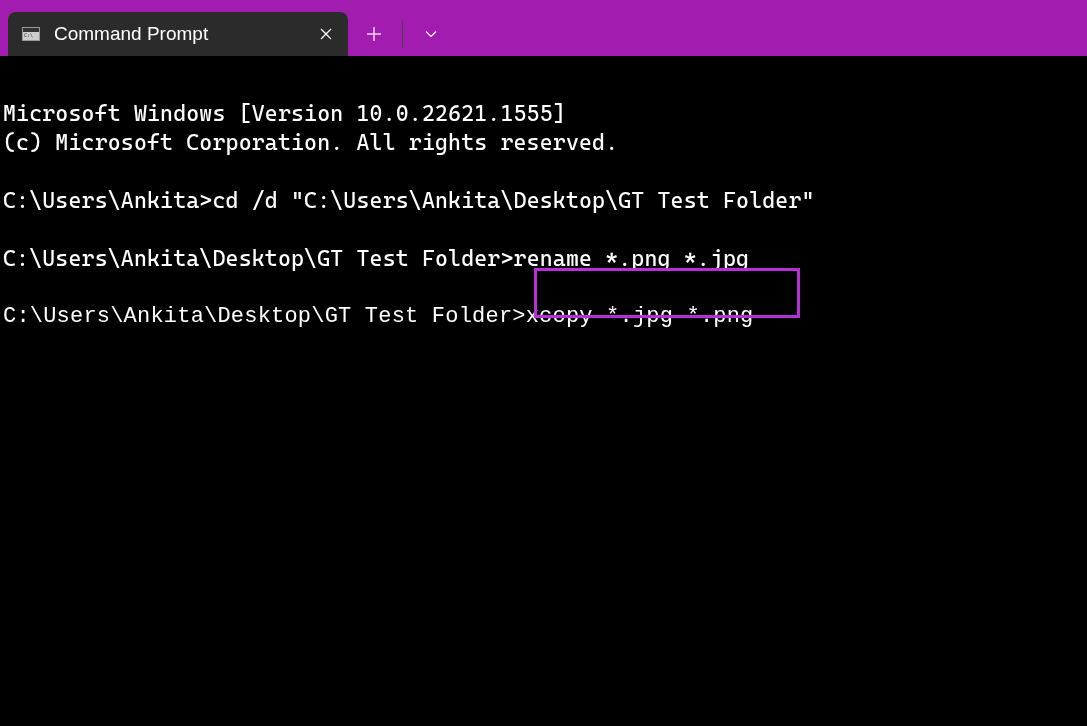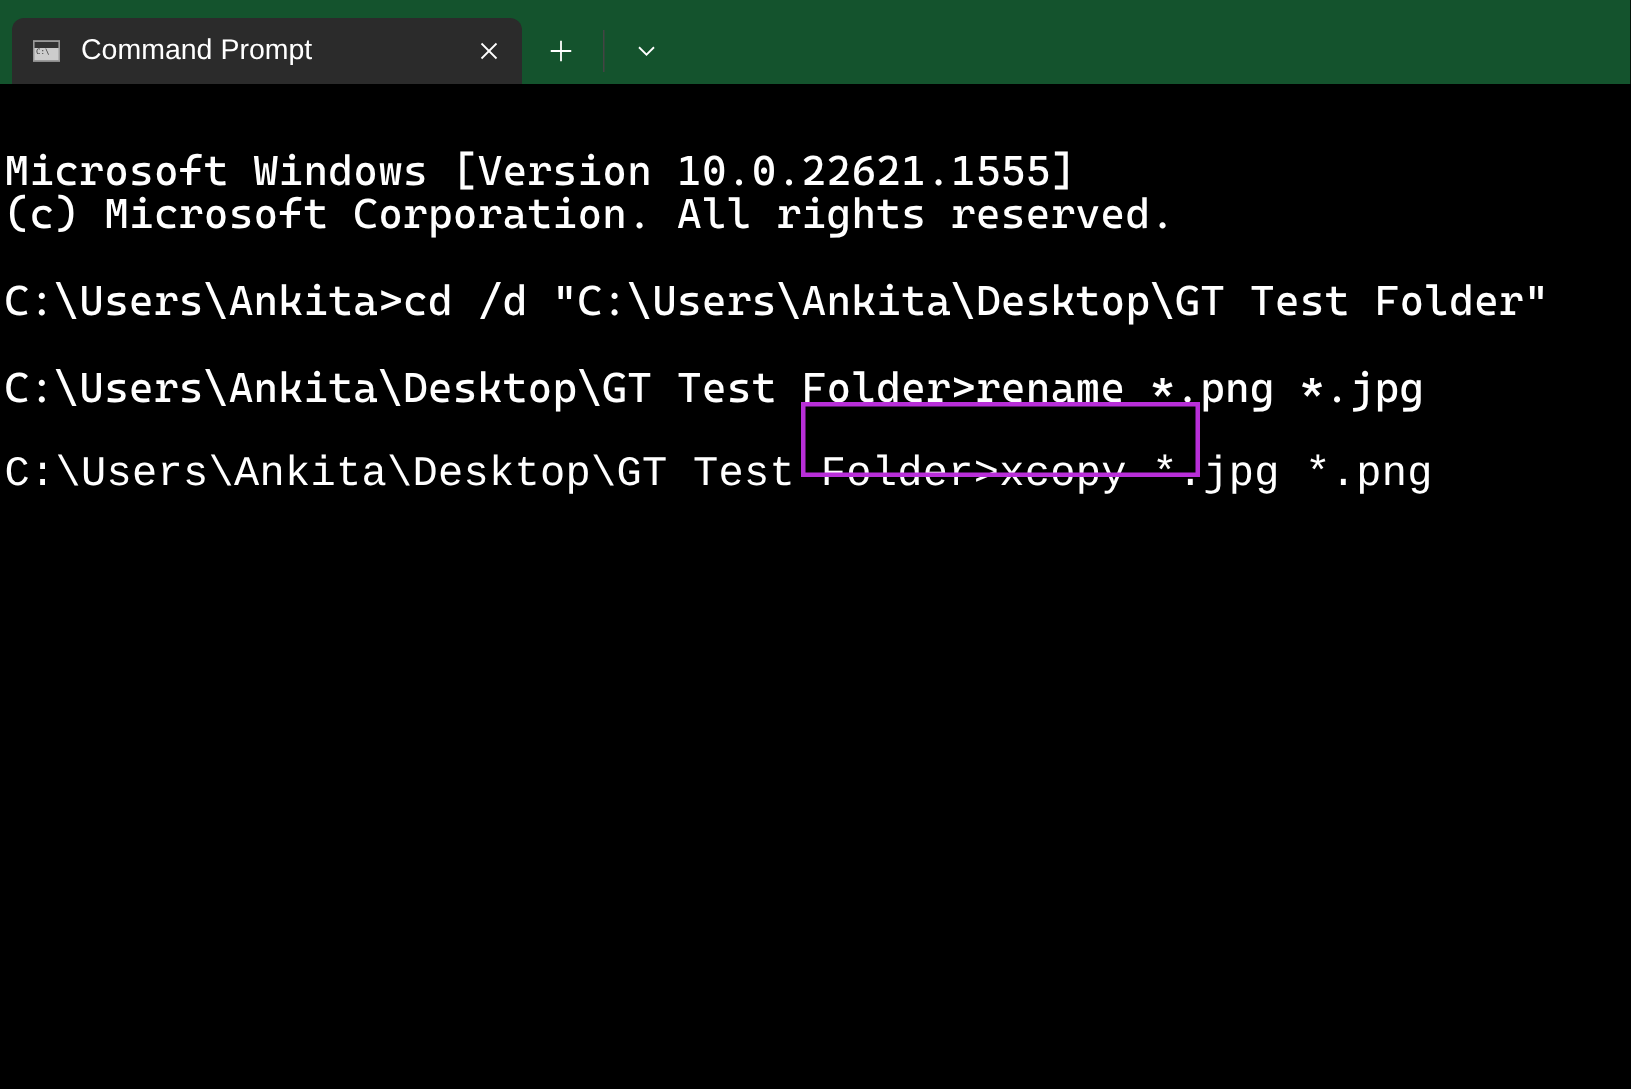--- a/index.html
+++ b/index.html
@@ -11,21 +11,21 @@
       width: 1087px;
       height: 726px;
       background: #000000;
       font-family: 'Cascadia Mono', 'Consolas', monospace;
       overflow: hidden;
     }
     .titlebar {
       display: flex;
       align-items: flex-end;
       height: 56px;
-      background: #14532d;
+      background: #a21caf;
       padding-left: 8px;
     }
     .tab {
       display: flex;
       align-items: center;
       background: #2b2b2b;
       height: 44px;
       padding: 0 12px 0 14px;
       border-radius: 8px 8px 0 0;
       min-width: 340px;
@@ -100,21 +100,21 @@
     }
     .divider {
       width: 1px;
       height: 28px;
       background: #444;
       margin: 0 2px;
     }
     .terminal-content {
       padding: 14px 3px 0 3px;
       color: #ffffff;
-      font-size: 28px;
+      font-size: 22px;
       line-height: 29px;
       font-family: 'Cascadia Mono', 'Consolas', monospace;
       white-space: pre;
       letter-spacing: 0.2px;
     }
     .line {
       display: block;
       min-height: 29px;
     }
     .prompt-line {

